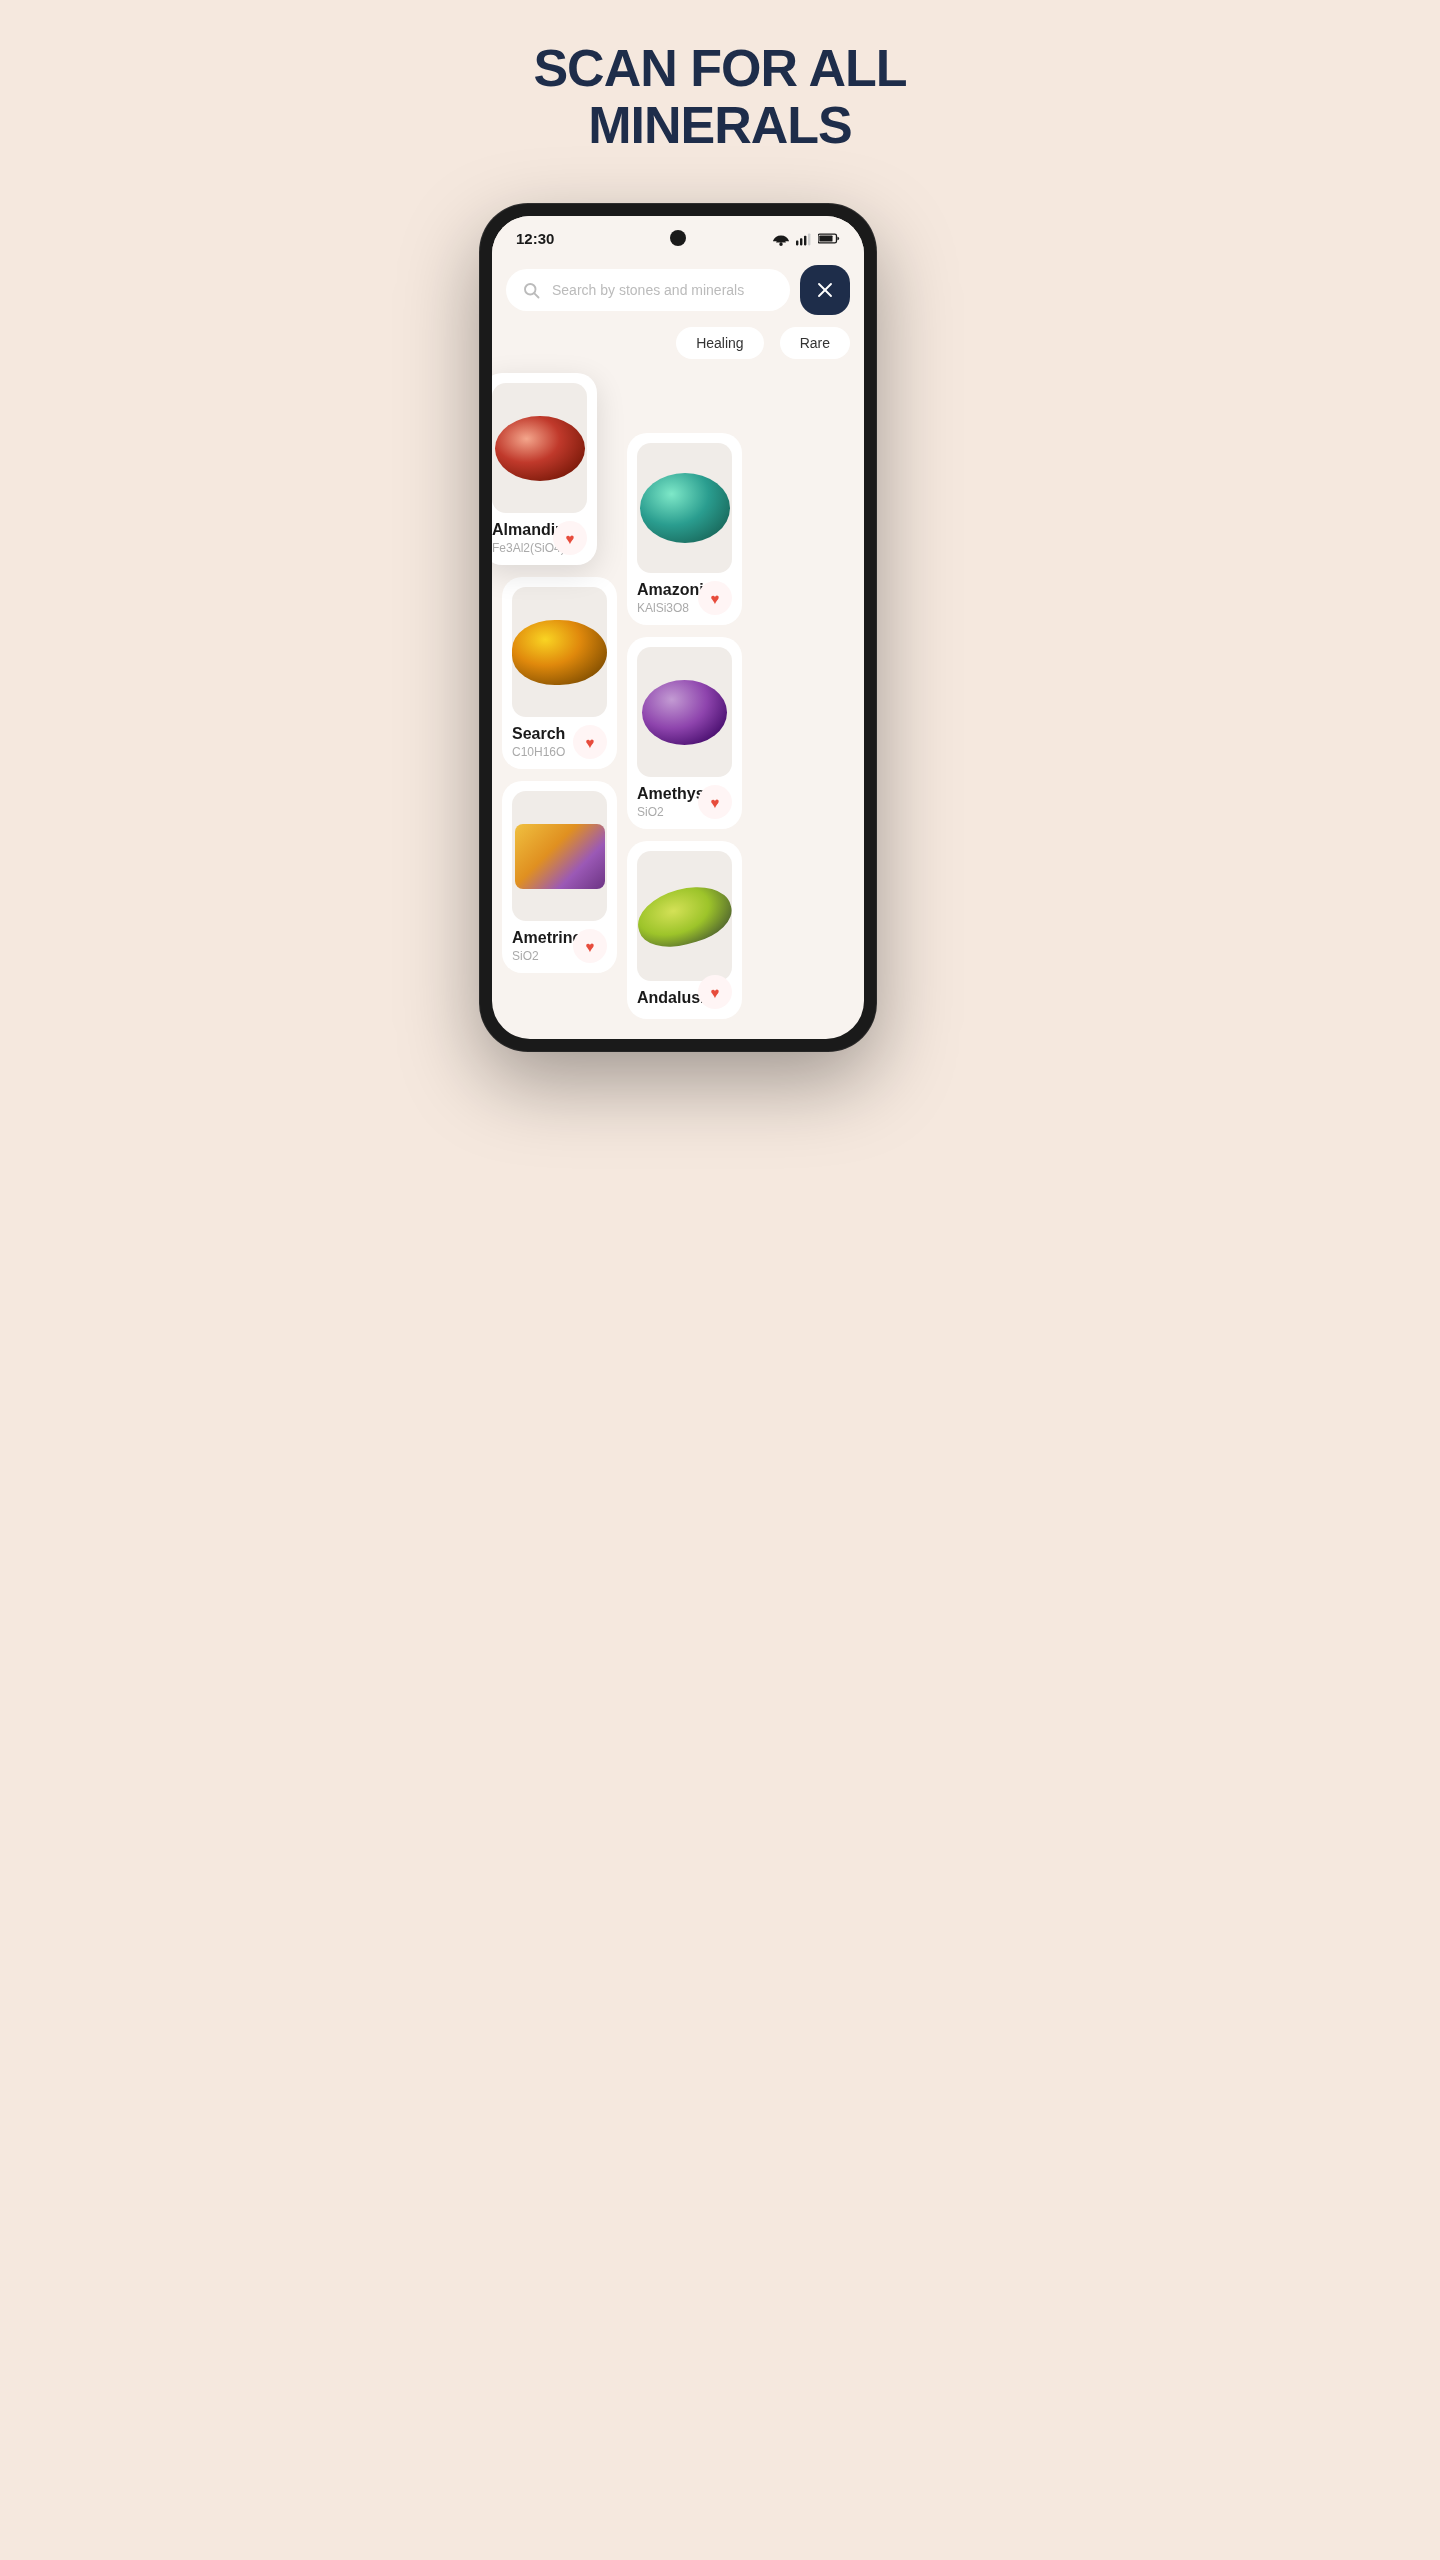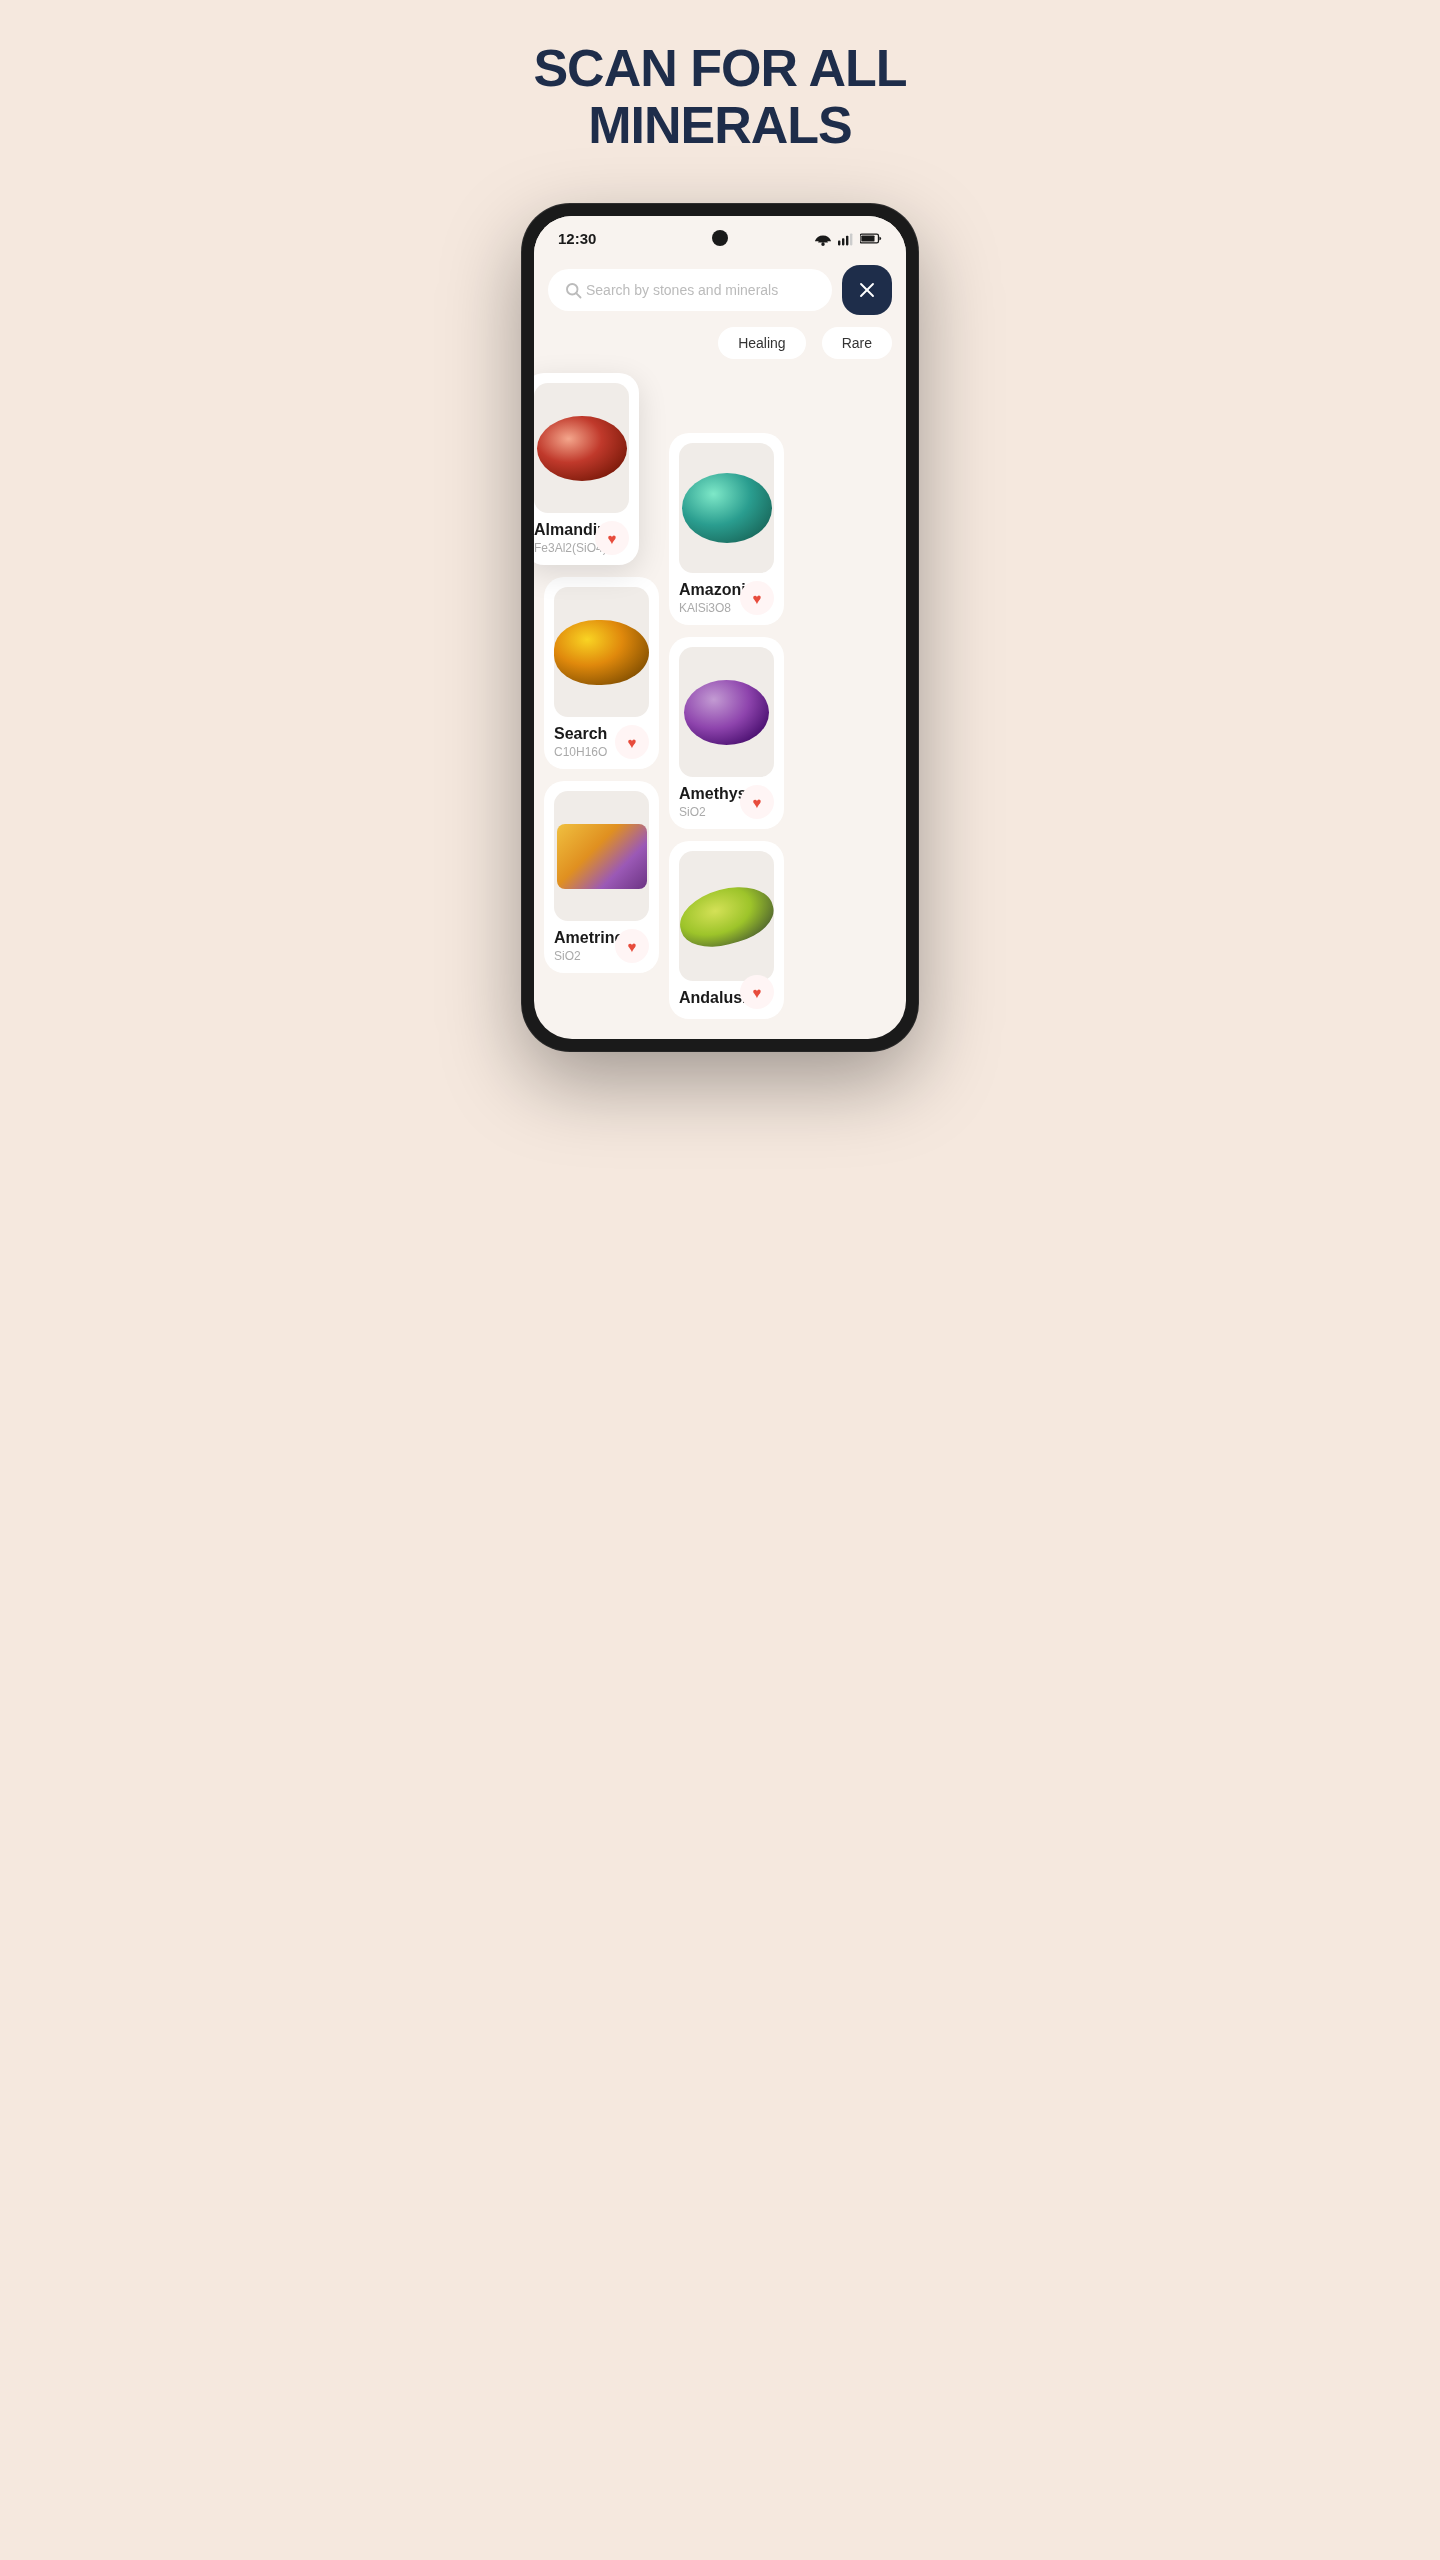--- a/index.html
+++ b/index.html
@@ -12,21 +12,20 @@
       min-height: 100vh;
       font-family: -apple-system, BlinkMacSystemFont, 'Segoe UI', sans-serif;
       padding: 40px 20px 60px;
     }
 
     .page-wrapper {
       width: 100%;
       max-width: 480px;
       display: flex;
       flex-direction: column;
-      align-items: center;
     }
 
     .hero-title {
       font-size: 52px;
       font-weight: 900;
       color: #1e2d4a;
       text-align: center;
       text-transform: uppercase;
       line-height: 1.1;
       margin-bottom: 50px;
@@ -97,21 +96,21 @@
       gap: 10px;
     }
 
     .search-bar {
       flex: 1;
       background: #fff;
       border-radius: 28px;
       padding: 12px 16px;
       display: flex;
       align-items: center;
-      gap: 4px;
+      gap: 12px;
       border: none;
     }
 
     .search-icon-svg {
       color: #aaa;
       flex-shrink: 0;
     }
 
     .search-placeholder {
       color: #bbb;

